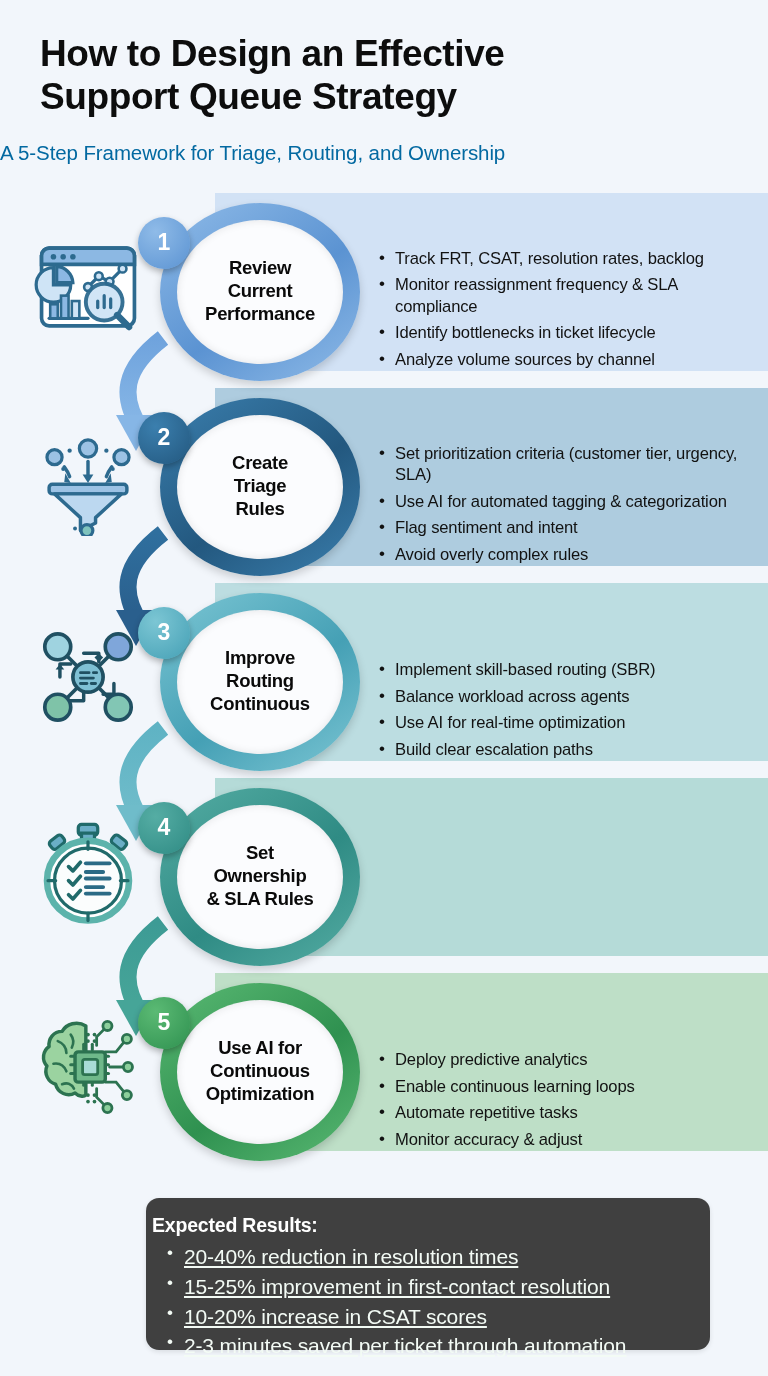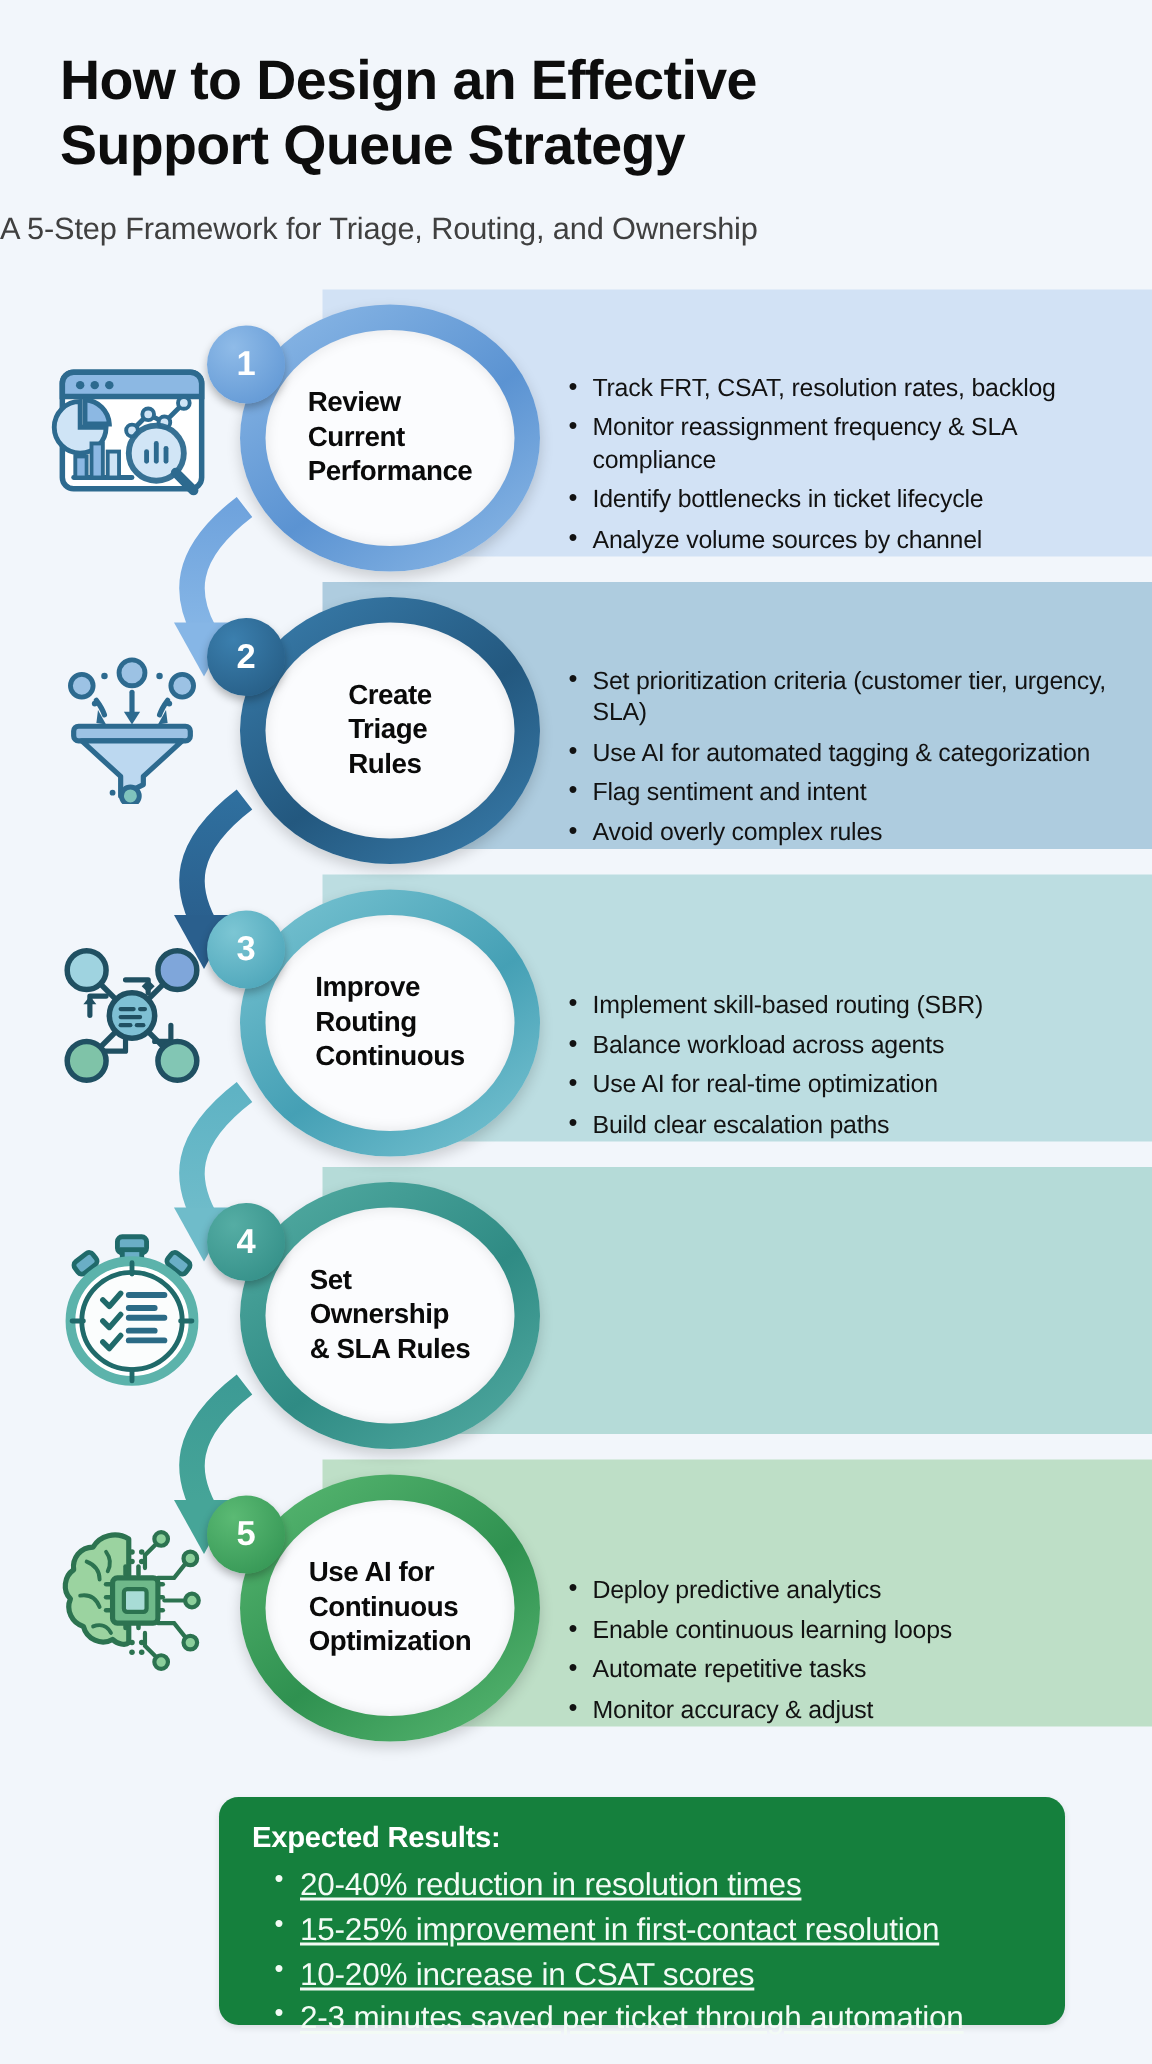--- a/index.html
+++ b/index.html
@@ -11,21 +11,21 @@
     overflow:hidden;
   }
 
   
   .header{ padding-top:32px; position:relative; z-index:5;}
   .title{
     font-size:37px; font-weight:bold; color:#0d0d0d; line-height:1.17;
     letter-spacing:-0.4px; padding:0 40px;
   }
   .subtitle{
-    margin-top:22px; font-size:20.5px; color:#404040; font-weight:400;
+    margin-top:22px; font-size:20.5px; color:#0369a1; font-weight:400;
     letter-spacing:-0.1px;
   }
 
   
   .steps{ position:relative; margin-top:28px; }
 
   .step{
     position:relative;
     height:195px;
   }
@@ -57,21 +57,21 @@
     z-index:3;
     display:flex; align-items:center; justify-content:center;
   }
   .ring .ring-fill{
     position:absolute; inset:17px;
     background:#fbfcfe; border-radius:50%;
     box-shadow: inset 0 0 9px rgba(0,0,0,.10);
   }
   .ring .ring-label{
     position:relative; z-index:2;
-    text-align:left; font-weight:bold;
+    text-align:center; font-weight:bold;
     font-size:18.5px; line-height:1.24; color:#0a0a0a;
     padding:0 12px; letter-spacing:-0.3px;
   }
 
   
   .badge{
     position:absolute;
     left:-22px; top:14px;
     width:52px; height:52px;
     border-radius:50%;
@@ -110,23 +110,23 @@
   .connectors{
     position:absolute; inset:0;
     z-index:2; pointer-events:none;
   }
 
   
   .results{
     position:absolute;
     left:146px; right:58px;
     top:1198px; height:152px;
-    background:#15803d;
+    background:#404040;
     border-radius:13px;
-    padding:16px 20px 14px 22px;
+    padding:16px 20px 14px 6px;
     z-index:5;
     box-shadow:0 2px 5px rgba(0,0,0,.10);
   }
   .results h3{
     color:#ffffff; font-size:19.5px; font-weight:bold;
     margin-bottom:5px; letter-spacing:-0.2px;
   }
   .results ul{ list-style:none; padding-left:14px; }
   .results li{
     position:relative; padding-left:18px;

